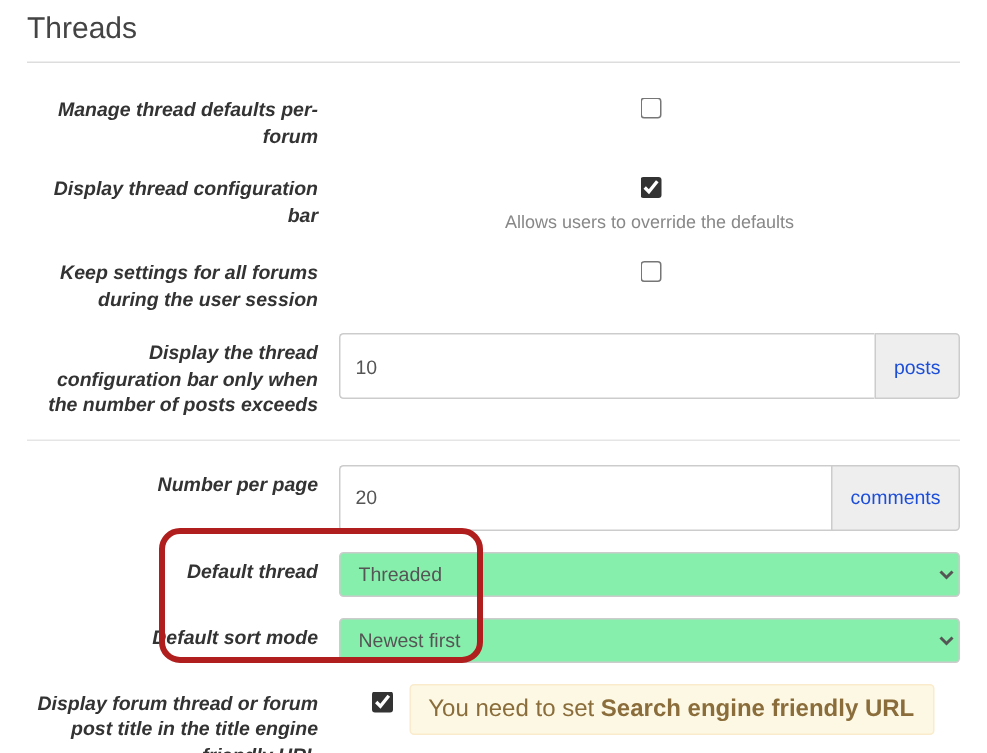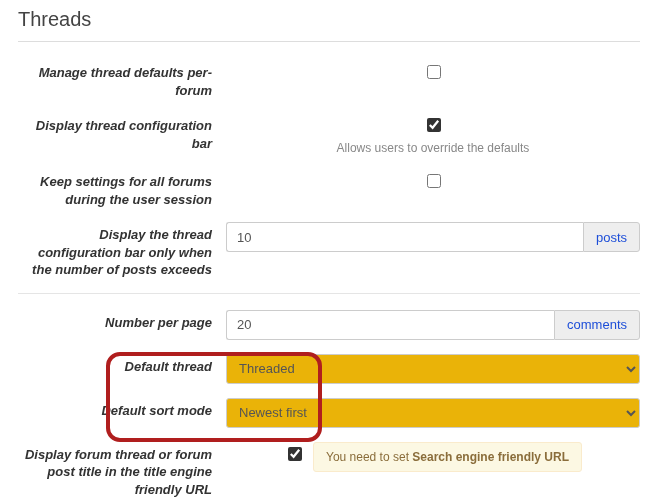--- a/index.html
+++ b/index.html
@@ -53,21 +53,21 @@
     width: 14px; height: 14px;
     margin-top: 5px;
     accent-color: #333;
   }
   .input-group {
     display: flex;
     width: 100%;
   }
   .input-group input[type=text] {
     flex: 1;
-    height: 30px;
+    height: 44px;
     padding: 4px 10px;
     border: 1px solid #ccc;
     border-right: none;
     border-radius: 3px 0 0 3px;
     font-size: 13px;
     color: #555;
     background: #fff;
   }
   .input-group .addon {
     display: flex;
@@ -80,33 +80,33 @@
     font-size: 13px;
   }
   select.form-select {
     width: 100%;
     height: 30px;
     padding: 4px 8px;
     border: 1px solid #ccc;
     border-radius: 3px;
     font-size: 13px;
     color: #555;
-    background: #eab308;
+    background: #86efac;
   }
   .divider-block {
     border-top: 1px solid #e5e5e5;
     margin: 6px 0 16px 0;
   }
   .alert {
     background: #fcf8e3;
     border: 1px solid #faebcc;
     color: #8a6d3b;
     padding: 7px 12px;
     border-radius: 3px;
-    font-size: 12px;
+    font-size: 16px;
     margin-left: 8px;
   }
   .alert strong { font-weight: 700; }
   .cb-alert-row { display: flex; align-items: flex-start; }
   .highlight-box {
     position: absolute;
     border: 4px solid #b01e1e;
     border-radius: 14px;
     pointer-events: none;
   }

